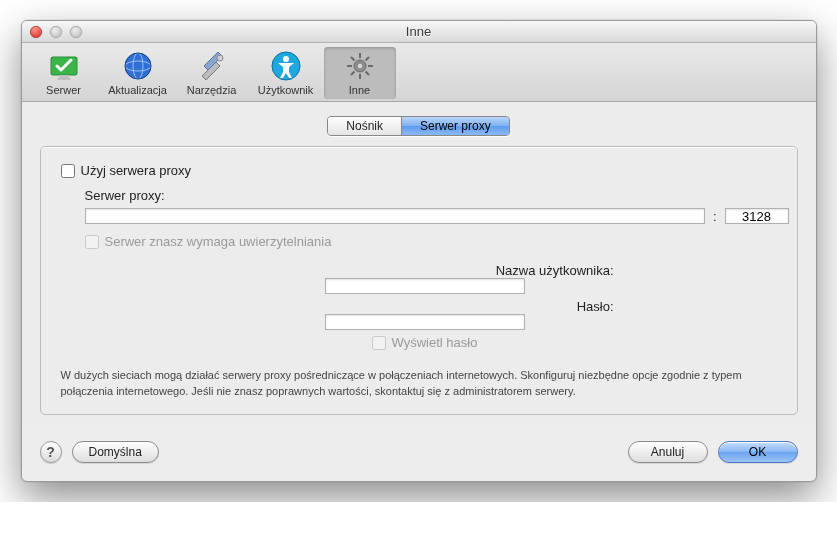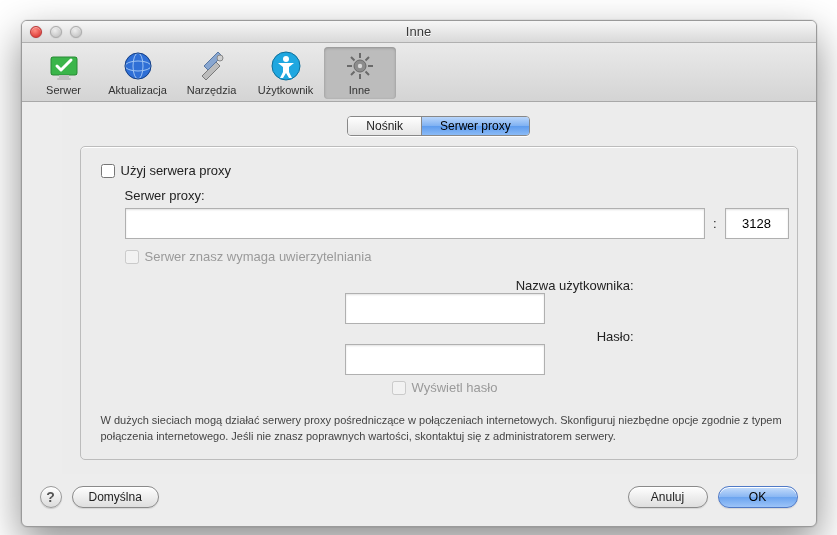--- a/index.html
+++ b/index.html
@@ -70,21 +70,20 @@
     margin: 0 auto 2px auto;
     display: flex; align-items: center; justify-content: center;
   }
   .tb-item.selected {
     background: #bcbcbc;
     box-shadow: inset 0 1px 3px rgba(0,0,0,0.25);
   }
   .content {
     background: #ececec;
     padding: 14px 18px 14px 18px;
-    margin-left: 40px;
   }
   .seg-wrap {
     display: flex;
     justify-content: center;
     margin-bottom: 10px;
   }
   .segmented {
     display: inline-flex;
     border: 1px solid #888;
     border-radius: 4px;
@@ -130,21 +129,21 @@
     color: #222;
     margin: 2px 0 5px 24px;
   }
   .row {
     display: flex;
     align-items: center;
     gap: 6px;
     margin: 0 0 10px 24px;
   }
   .txt {
-    height: 31px;
+    height: 16px;
     border: 1px solid #b0b0b0;
     background: #fff;
     box-shadow: inset 0 1px 2px rgba(0,0,0,0.12);
     font-size: 13px;
     padding: 2px 4px;
   }
   .grow { flex: 1; }
   .colon { color: #222; padding: 0 2px; }
   .port { width: 64px; text-align: center; }
   .frow {

